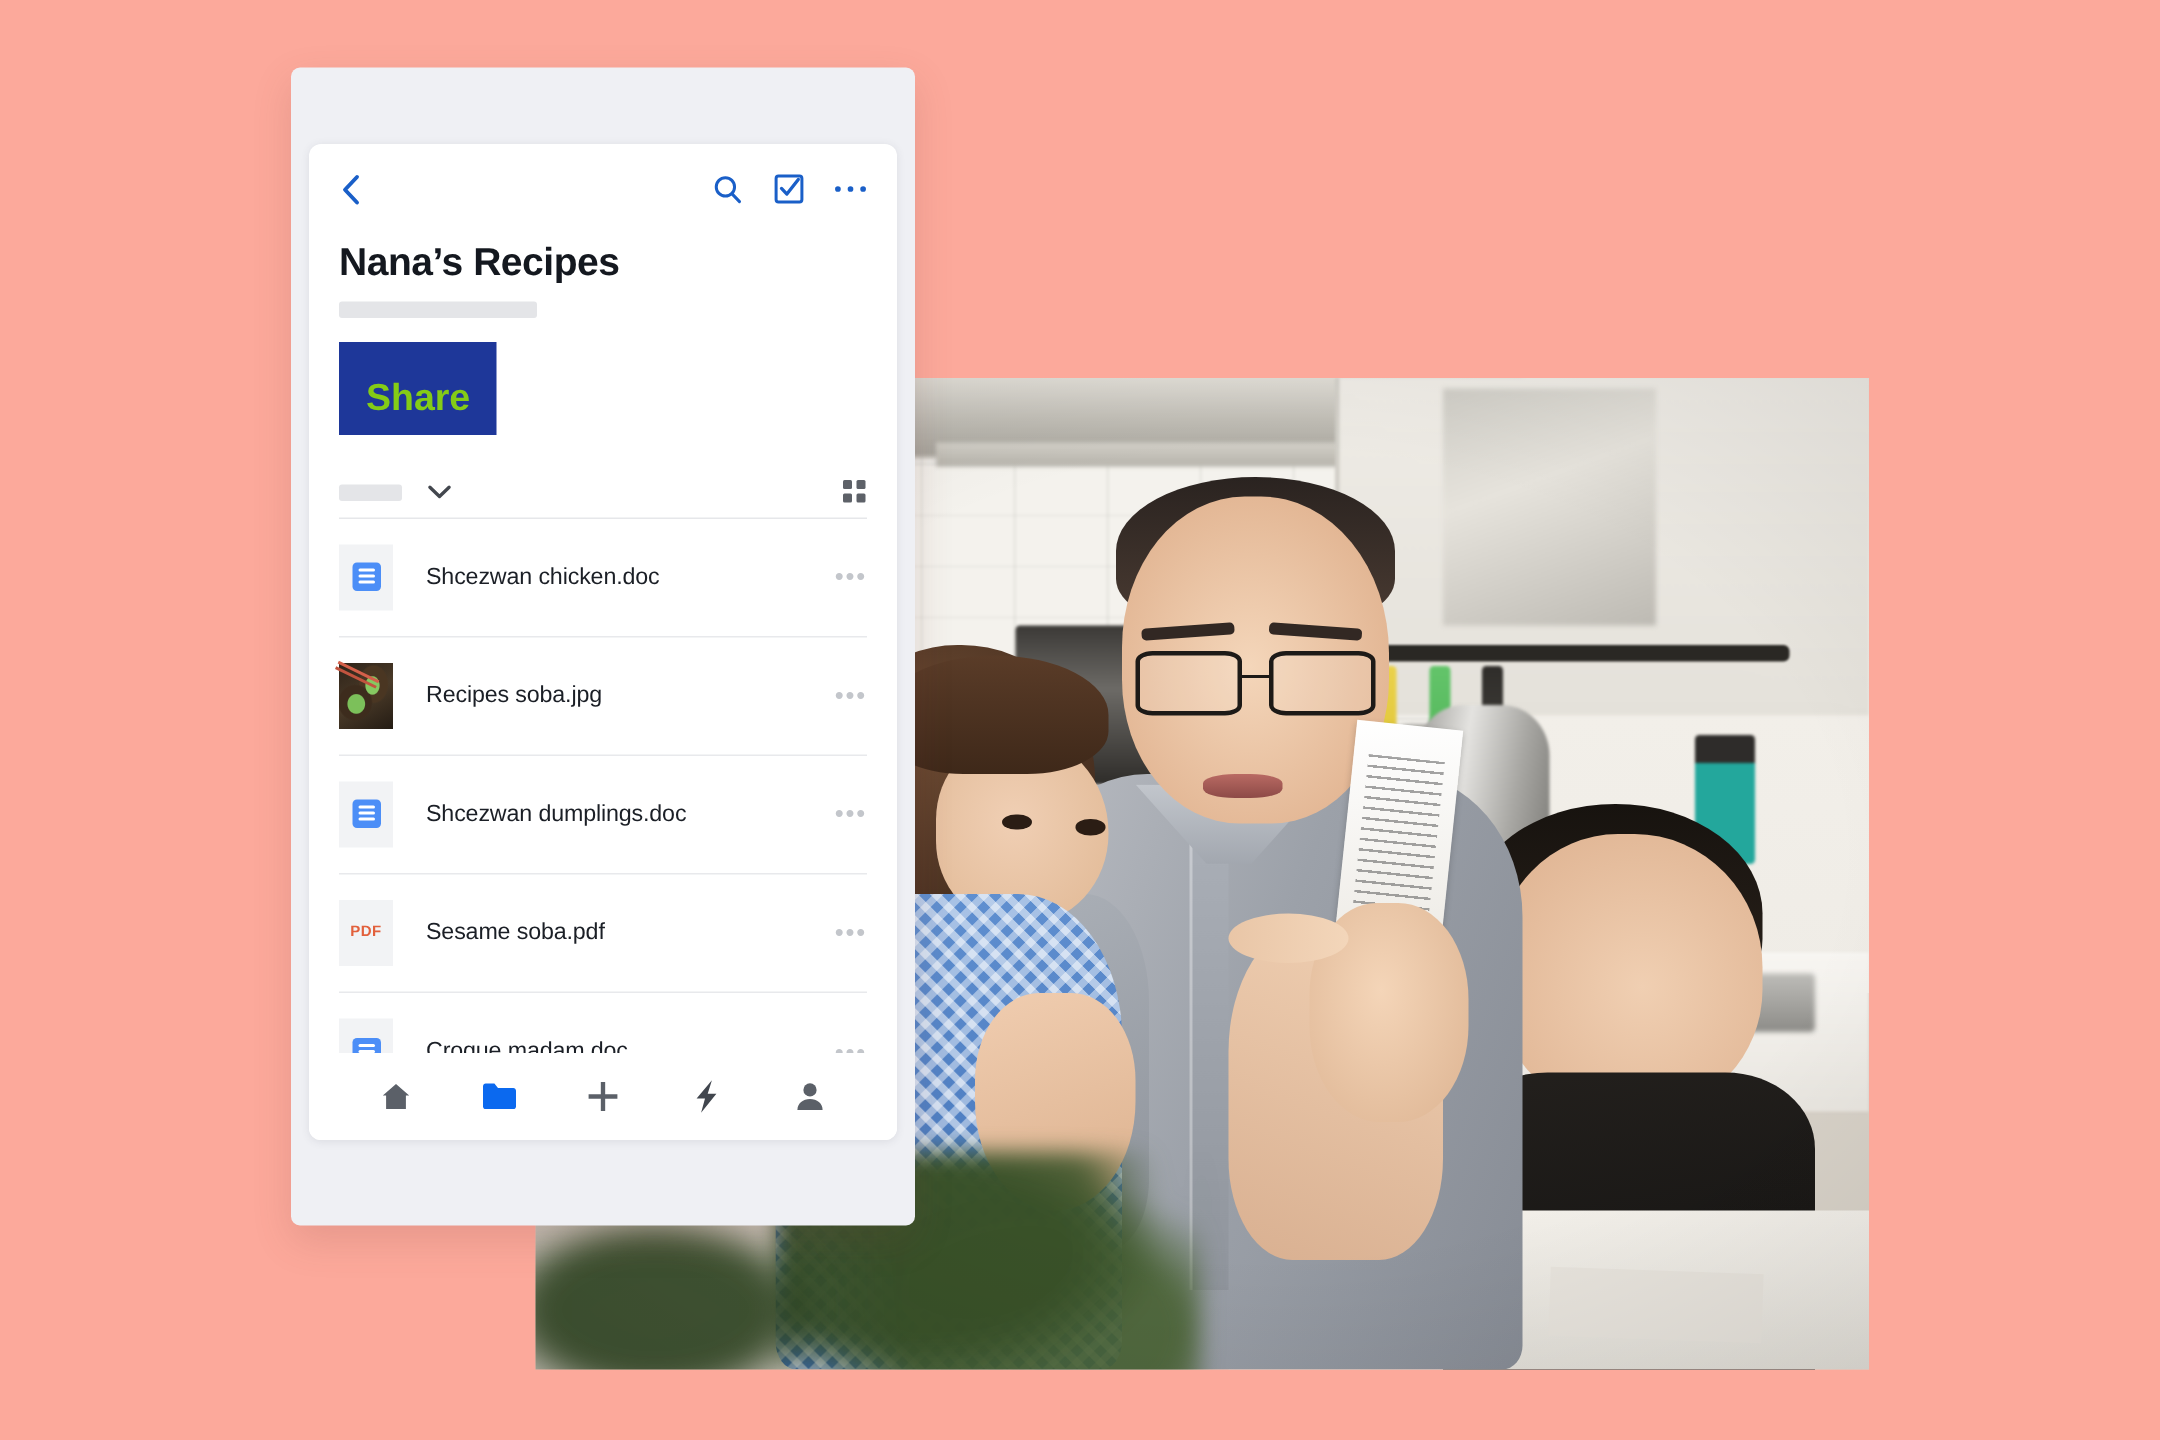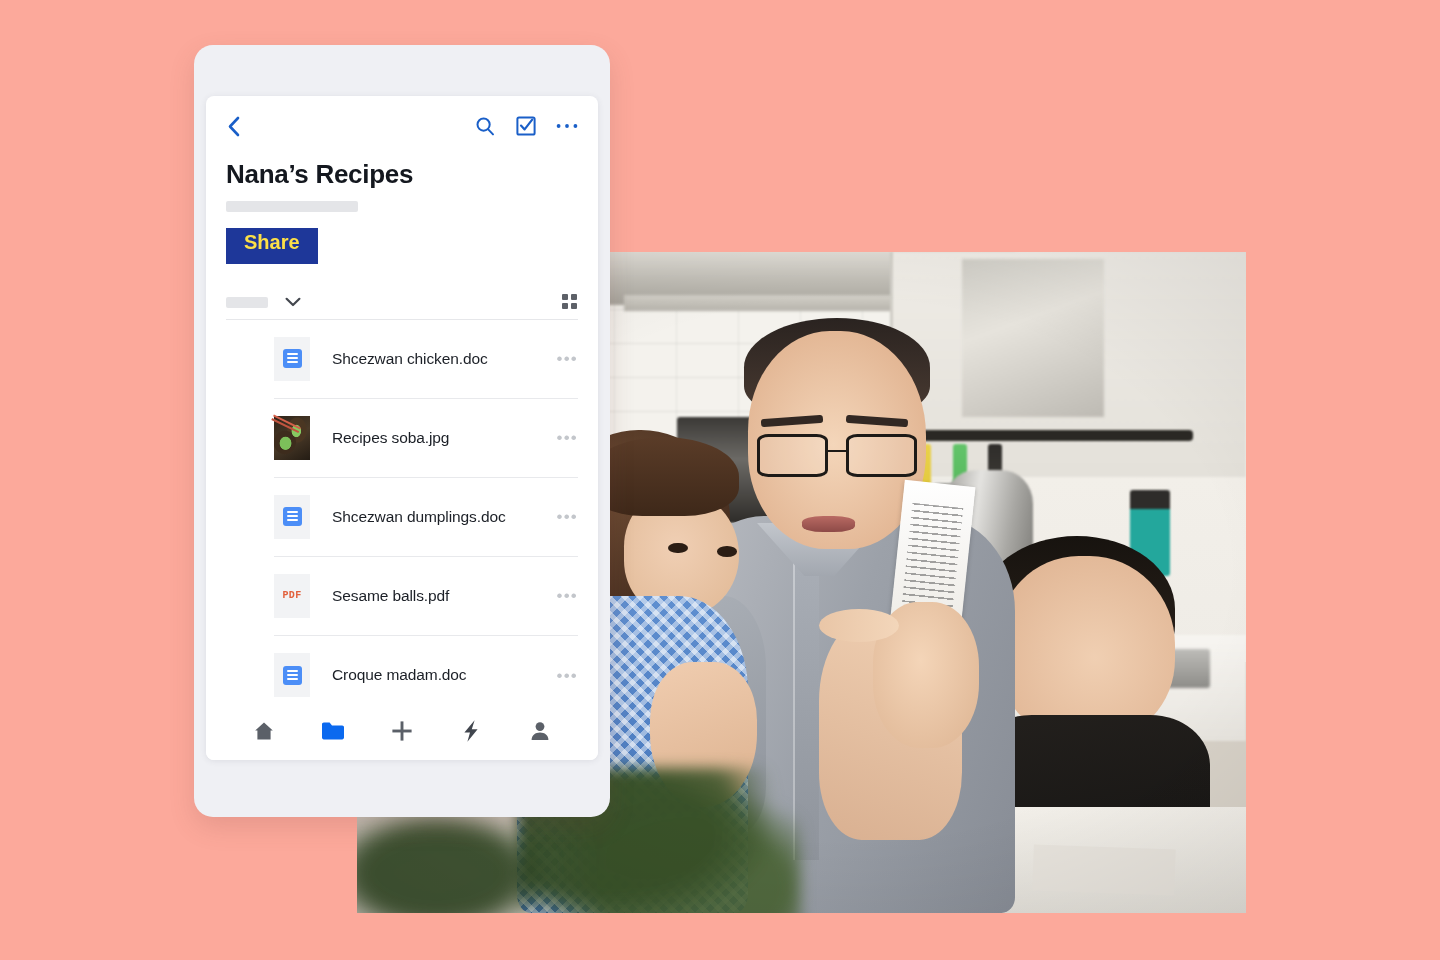--- a/index.html
+++ b/index.html
@@ -306,21 +306,21 @@
     position: absolute; inset: 0;
     background: radial-gradient(ellipse at 55% 48%, rgba(0,0,0,0) 55%, rgba(0,0,0,.10) 100%);
   }
 
   
   .card {
     position: absolute;
     left: 194px; top: 45px;
     width: 416px; height: 772px;
     background: #eff0f4;
-    border-radius: 19px;
+    border-radius: 6px;
     box-shadow: 0 10px 26px rgba(120, 60, 55, .16);
     overflow: hidden;
   }
 
   .panel {
     position: absolute;
     left: 12px; top: 51px;
     width: 392px; height: 664px;
     background: #ffffff;
     border-radius: 8px;
@@ -363,24 +363,24 @@
   .meta-ph {
     margin-top: 12px;
     width: 132px; height: 11px;
     background: #e4e5e8;
     border-radius: 2px;
   }
   .share-btn {
     margin-top: 16px;
     display: inline-block;
     background: #1e3799;
-    color: #fde047;
-    font-size: 20px;
+    color: #84cc16;
+    font-size: 25px;
     font-weight: 700;
-    padding: 3px 18px 10px 18px;
+    padding: 23px 18px 10px 18px;
     border: none;
     cursor: pointer;
     font-family: "Liberation Sans", sans-serif;
   }
 
   
   .sort-row {
     margin: 22px 20px 0 20px;
     height: 34px;
     display: flex;
@@ -399,29 +399,27 @@
   .grid-icon i { background: #5d6168; border-radius: 1px; display:block; }
 
   
   .file-list { flex: 1; overflow: hidden; padding: 0 20px; }
   .file-row {
     height: 79px;
     display: flex;
     align-items: center;
     border-bottom: 1px solid #e8e9ec;
     cursor: pointer;
-    margin-left: 48px;
   }
   .file-thumb {
     width: 36px; height: 44px;
     flex: 0 0 auto;
     background: #f2f3f5;
     display: flex; align-items: center; justify-content: center;
     overflow: hidden;
-    font-family: Liberation Mono, monospace;
   }
   .doc-glyph {
     width: 19px; height: 19px;
     background: #4c8ef7;
     border-radius: 3px;
     position: relative;
   }
   .doc-glyph::before {
     content: "";
     position: absolute; left: 4px; top: 4px;
@@ -635,21 +633,21 @@
           <div class="doc-glyph"></div>
         </div>
         <div class="file-name">Shcezwan dumplings.doc</div>
         <div class="row-more">•••</div>
       </div>
 
       <div class="file-row">
         <div class="file-thumb">
           <div class="pdf-glyph">PDF</div>
         </div>
-        <div class="file-name">Sesame balls.pdf</div>
+        <div class="file-name">Sesame soba.pdf</div>
         <div class="row-more">•••</div>
       </div>
 
       <div class="file-row" style="border-bottom:none;">
         <div class="file-thumb">
           <div class="doc-glyph"></div>
         </div>
         <div class="file-name">Croque madam.doc</div>
         <div class="row-more">•••</div>
       </div>

